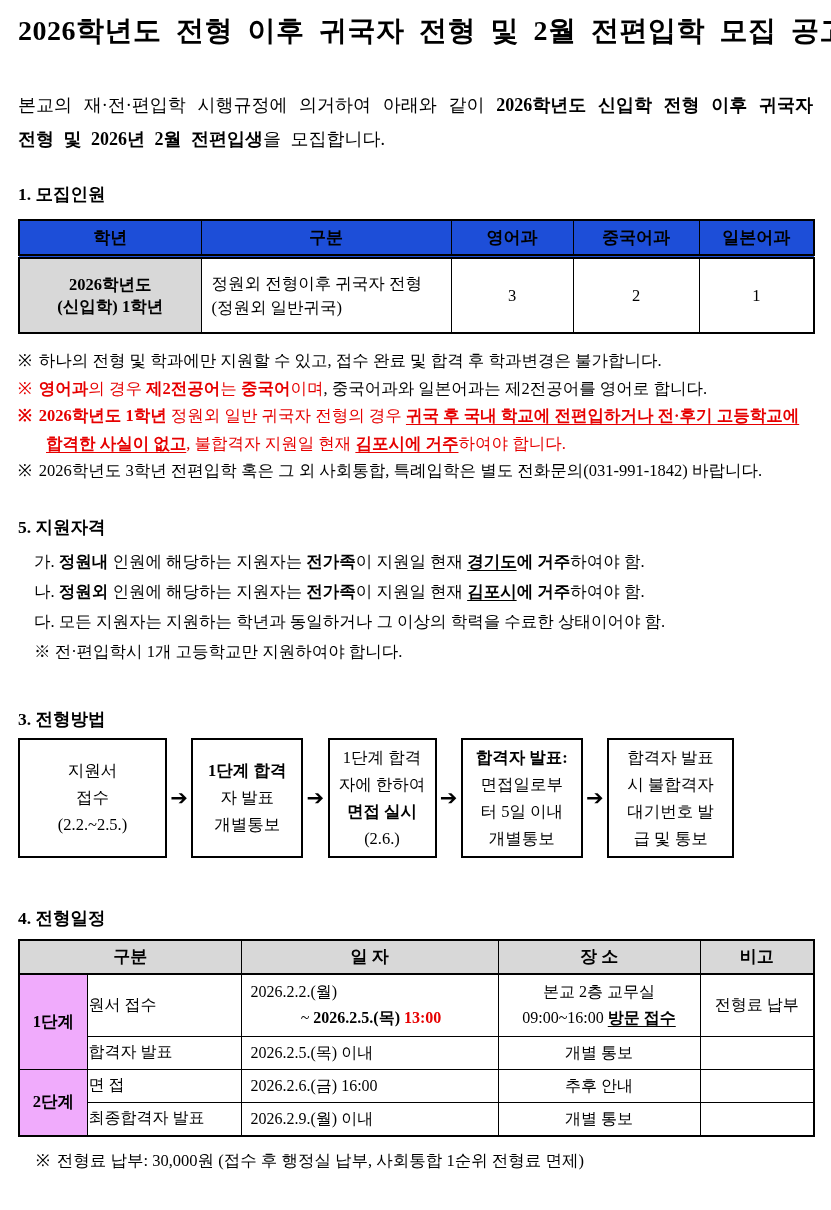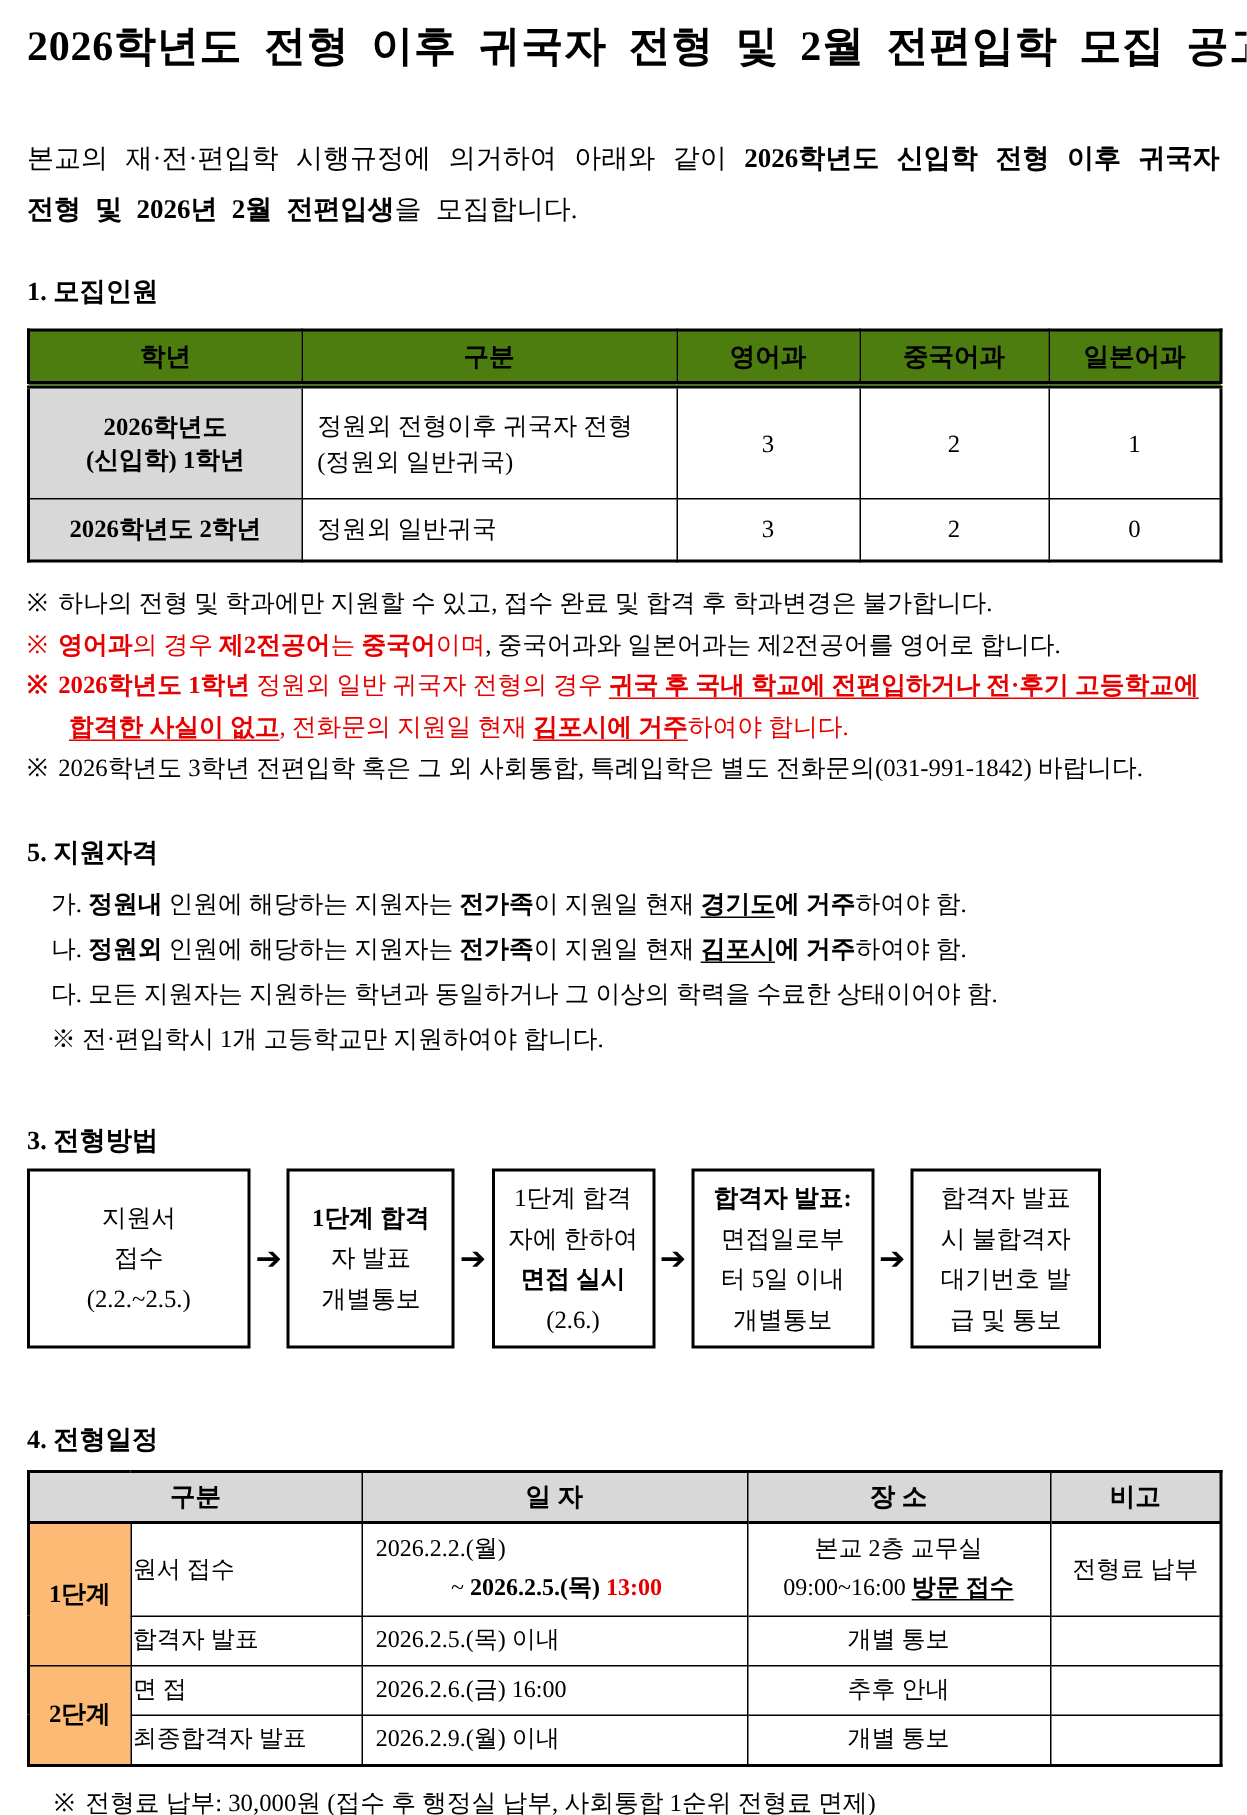--- a/index.html
+++ b/index.html
@@ -15,21 +15,21 @@
 
   .sech{font-size:17.5px;font-weight:bold;margin:0;}
   .mt-sec1{margin-top:26px;}
   .mt-sec2{margin-top:30px;}
   .mt-sec3{margin-top:40px;}
   .mt-sec4{margin-top:48px;}
 
   table{border-collapse:collapse;width:795px;table-layout:fixed;}
   .t1{margin-top:13px;border:2px solid #000;}
   .t1 th,.t1 td{border:1px solid #000;vertical-align:middle;}
-  .t1 th{background:#4d7c0f;font-size:17px;height:31px;border-bottom:5px double #000;}
+  .t1 th{background:#1d4ed8;font-size:17px;height:31px;border-bottom:5px double #000;}
   .t1 .rowhead{background:#d8d8d8;font-weight:bold;text-align:center;font-size:16.5px;}
   .t1 td{font-size:16.5px;text-align:center;}
   .t1 .type{text-align:left;padding-left:10px;line-height:24px;}
   .t1 .r1 td{height:71px;}
   .t1 .r2 td{height:38px;}
 
   .notes{margin-top:13px;font-size:16.5px;line-height:27.5px;}
   .note{padding-left:28px;text-indent:-28px;}
   .mk{margin-right:7px;}
   .b{font-weight:bold;}
@@ -40,21 +40,21 @@
 
   .flow{margin-top:7px;display:flex;align-items:center;justify-content:space-between;width:716px;}
   .fbox{border:2px solid #000;height:116px;display:flex;flex-direction:column;
         justify-content:center;text-align:center;font-size:16.5px;line-height:27px;}
   .w1{width:145px;}.w2{width:108px;}.w3{width:105px;}.w4{width:118px;}.w5{width:123px;}
   .farrow{font-family:"DejaVu Sans",sans-serif;font-size:21px;font-weight:bold;flex:1;text-align:center;}
 
   .t4{margin-top:9px;border:2px solid #000;}
   .t4 th,.t4 td{border:1px solid #000;vertical-align:middle;font-size:16px;}
   .t4 th{background:#d8d8d8;font-size:17px;height:30px;border-bottom:2px solid #000;}
-  .t4 .stage{background:#fdba74;font-weight:bold;text-align:center;font-size:16.5px;margin-top:44px;}
+  .t4 .stage{background:#f0abfc;font-weight:bold;text-align:center;font-size:16.5px;margin-top:44px;}
   .t4 .name{text-align:left;}
   .t4 .date{text-align:left;padding-left:9px;line-height:26px;}
   .t4 .place{text-align:center;line-height:26px;}
   .t4 .bigo{text-align:center;}
   .t4 .r1 td{height:59px;}
   .t4 .rs td{height:30px;}
   .dl2{text-align:center;padding-right:5px;font-family:Liberation Serif, serif;}
 
   .fnotes{margin-top:11px;font-size:16.5px;line-height:26px;padding-left:18px;}
   .fnote{padding-left:28px;text-indent:-28px;}
@@ -86,34 +86,27 @@
       <th>중국어과</th>
       <th>일본어과</th>
     </tr>
     <tr class="r1">
       <td class="rowhead"><span>2026학년도</span><br><span>(신입학) 1학년</span></td>
       <td class="type"><span>정원외 전형이후 귀국자 전형</span><br><span>(정원외 일반귀국)</span></td>
       <td>3</td>
       <td>2</td>
       <td>1</td>
     </tr>
-    <tr class="r2">
-      <td class="rowhead">2026학년도 2학년</td>
-      <td class="type">정원외 일반귀국</td>
-      <td>3</td>
-      <td>2</td>
-      <td>0</td>
-    </tr>
   </tbody>
     </table>
 
   <div class="notes">
     <div class="note"><span class="mk">※</span><span>하나의 전형 및 학과에만 지원할 수 있고, 접수 완료 및 합격 후 학과변경은 불가합니다.</span></div>
     <div class="note"><span class="mk red">※</span><span class="red b">영어과</span><span class="red">의 경우 </span><span class="red b">제2전공어</span><span class="red">는 </span><span class="red b">중국어</span><span class="red">이며</span><span>, 중국어과와 일본어과는 제2전공어를 영어로 합니다.</span></div>
-    <div class="note"><span class="mk red b">※</span><span class="red b">2026학년도 1학년</span><span class="red"> 정원외 일반 귀국자 전형의 경우 </span><span class="red b u">귀국 후 국내 학교에 전편입하거나 전·후기 고등학교에 합격한 사실이 없고</span><span class="red">, 전화문의 지원일 현재 </span><span class="red b u">김포시에 거주</span><span class="red">하여야 합니다.</span></div>
+    <div class="note"><span class="mk red b">※</span><span class="red b">2026학년도 1학년</span><span class="red"> 정원외 일반 귀국자 전형의 경우 </span><span class="red b u">귀국 후 국내 학교에 전편입하거나 전·후기 고등학교에 합격한 사실이 없고</span><span class="red">, 불합격자 지원일 현재 </span><span class="red b u">김포시에 거주</span><span class="red">하여야 합니다.</span></div>
     <div class="note"><span class="mk">※</span><span>2026학년도 3학년 전편입학 혹은 그 외 사회통합, 특례입학은 별도 전화문의(031-991-1842) 바랍니다.</span></div>
   </div>
 
   <h2 class="sech mt-sec2">5. 지원자격</h2>
   <div class="sub">
     <div class="item"><span>가. </span><span class="b">정원내</span><span> 인원에 해당하는 지원자는 </span><span class="b">전가족</span><span>이 지원일 현재 </span><span class="b u">경기도</span><span class="b">에 거주</span><span>하여야 함.</span></div>
     <div class="item"><span>나. </span><span class="b">정원외</span><span> 인원에 해당하는 지원자는 </span><span class="b">전가족</span><span>이 지원일 현재 </span><span class="b u">김포시</span><span class="b">에 거주</span><span>하여야 함.</span></div>
     <div class="item">다. 모든 지원자는 지원하는 학년과 동일하거나 그 이상의 학력을 수료한 상태이어야 함.</div>
     <div class="item">※ 전·편입학시 1개 고등학교만 지원하여야 합니다.</div>
   </div>

